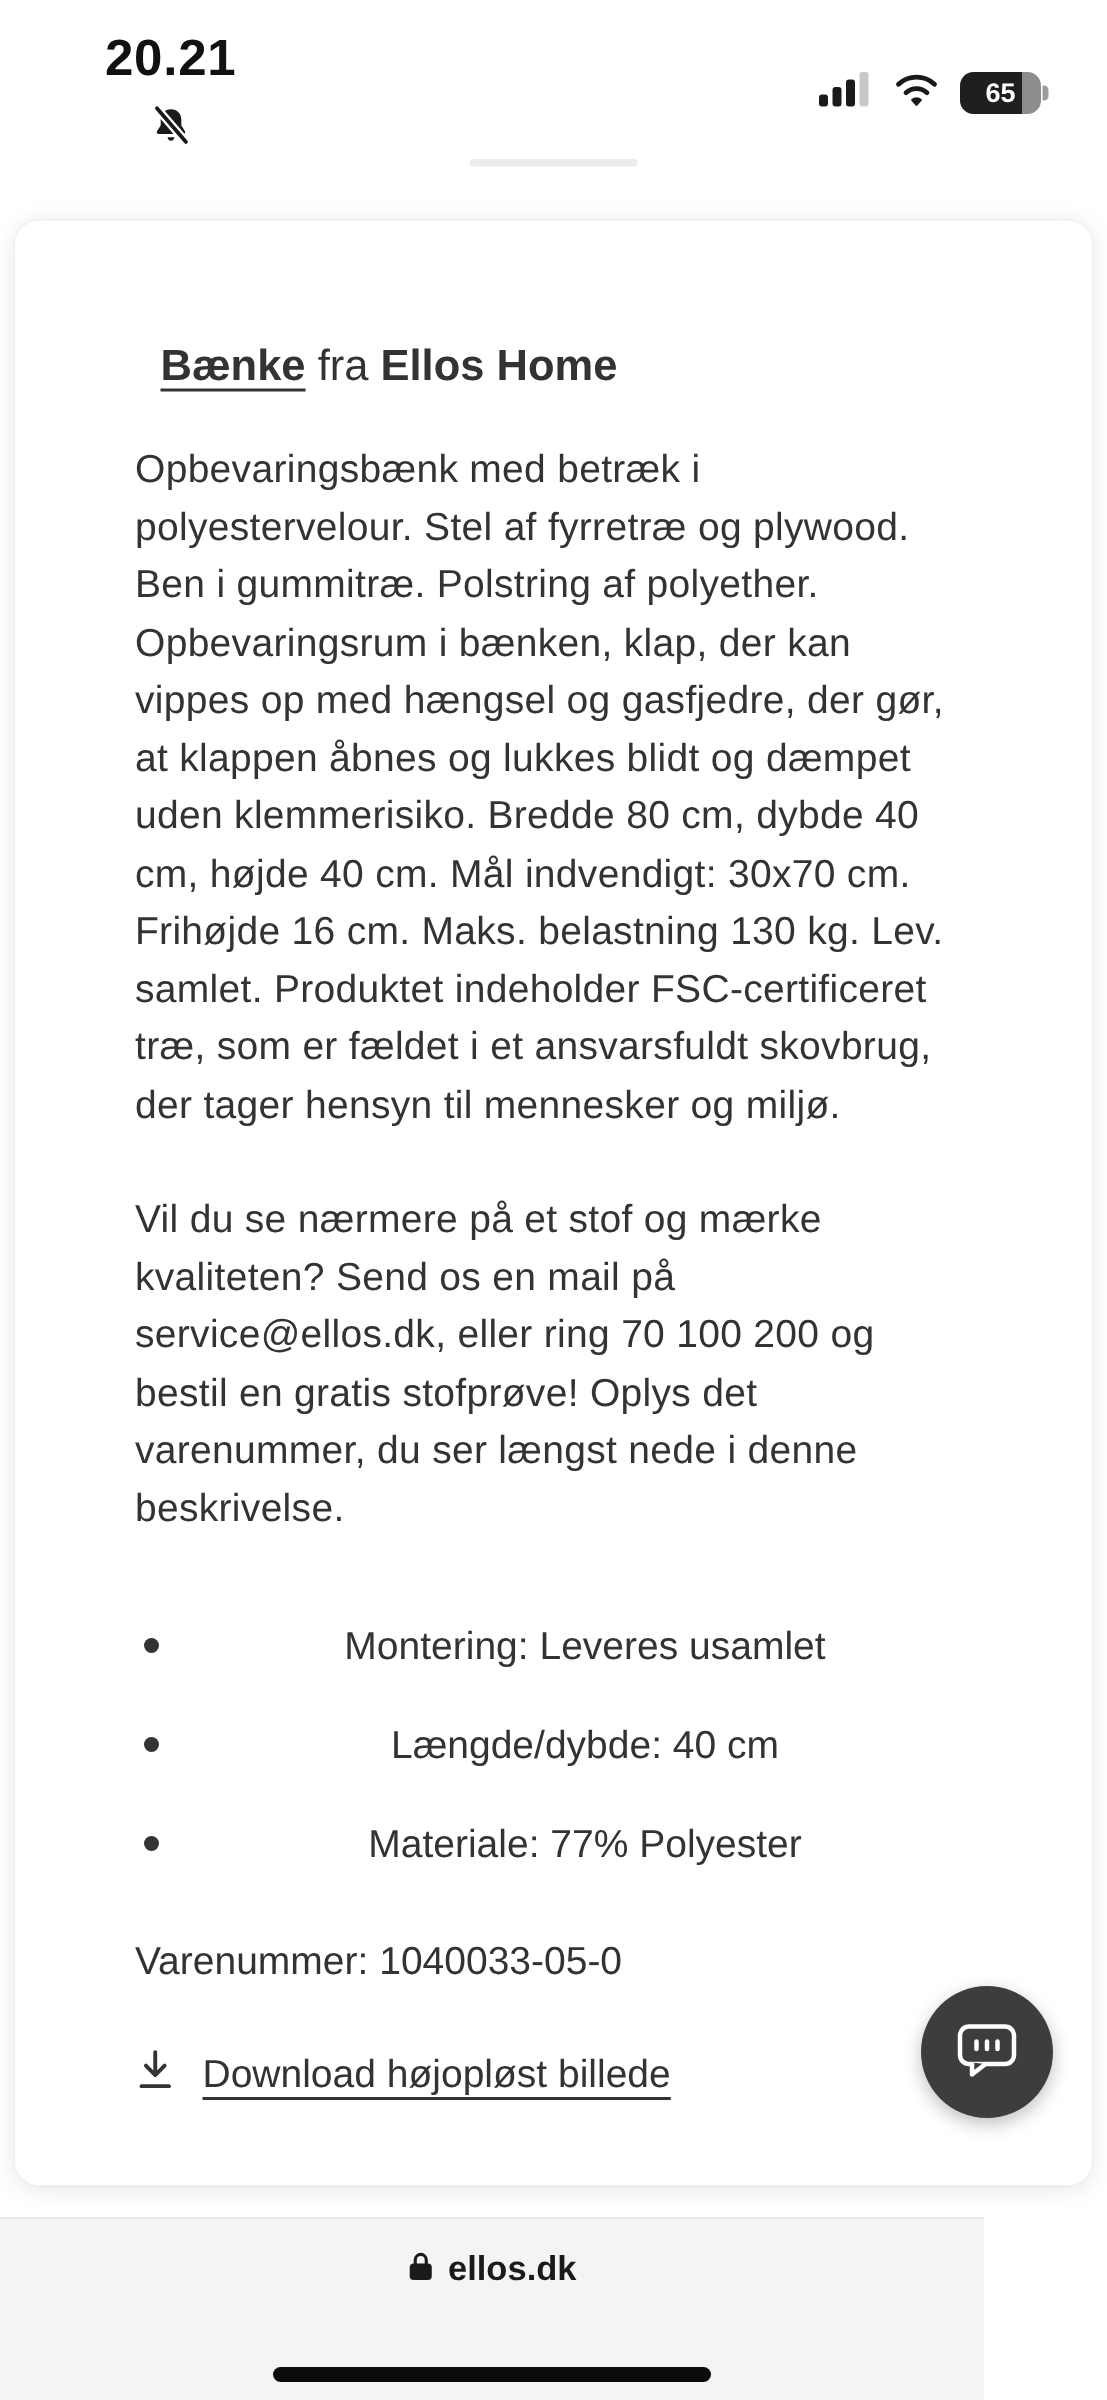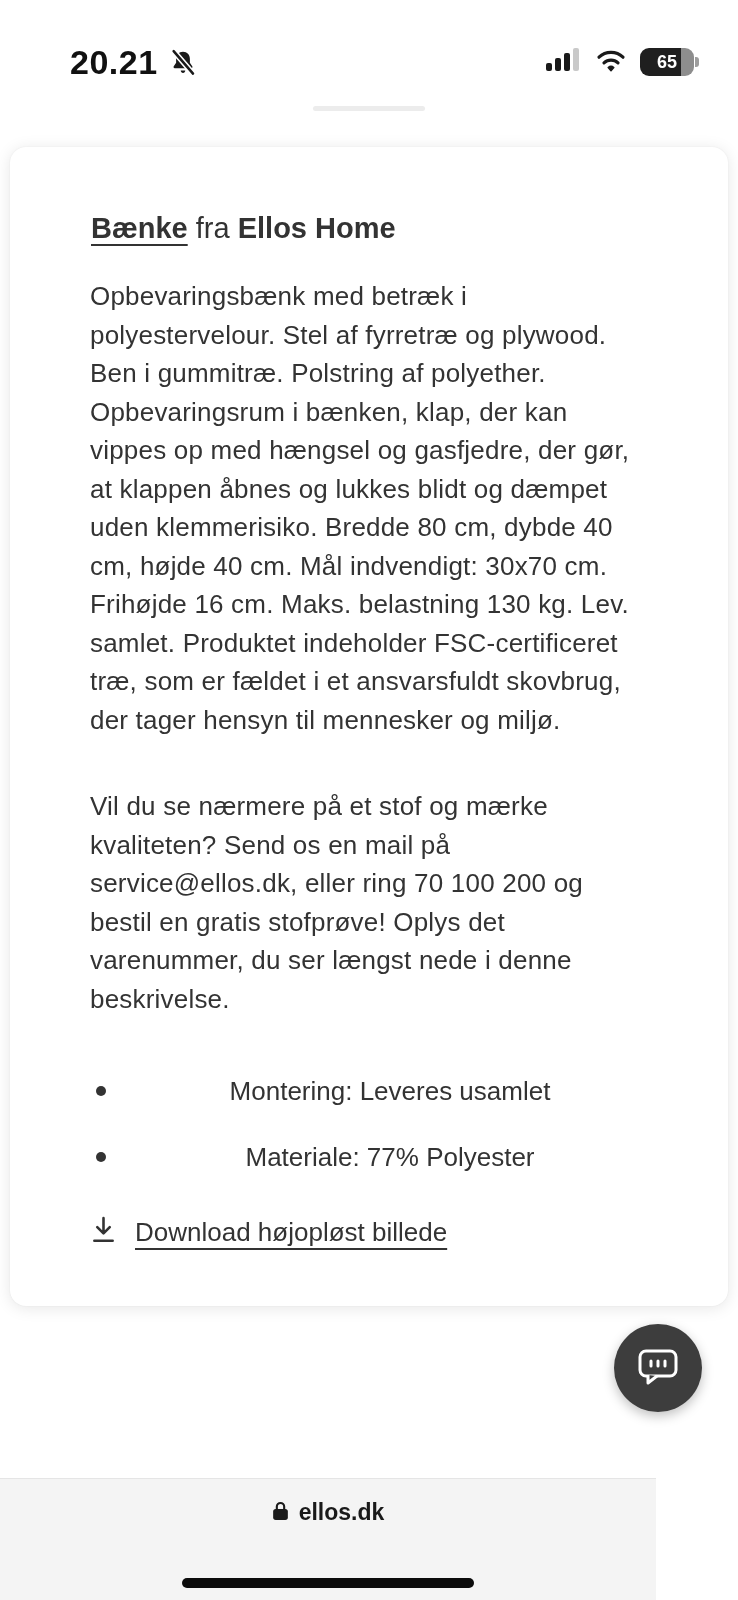--- a/index.html
+++ b/index.html
@@ -14,21 +14,21 @@
 
   
   .status-bar {
     height: 72px;
     margin-top: 26px;
     padding: 0 44px 0 70px;
     display: flex;
     align-items: center;
     justify-content: space-between;
   }
-  .status-left { display: flex; align-items: flex-end; gap: 10px; }
+  .status-left { display: flex; align-items: center; gap: 10px; flex-direction: column; }
   .status-time {
     font-size: 34px;
     font-weight: 700;
     letter-spacing: 0.5px;
     color: #111111;
   }
   .status-right { display: flex; align-items: center; gap: 12px; }
   .battery {
     position: relative;
     width: 54px; height: 28px;
@@ -62,37 +62,37 @@
     background: #ffffff;
     border-radius: 16px;
     box-shadow: 0 2px 16px rgba(0,0,0,0.10), 0 0 2px rgba(0,0,0,0.06);
     padding: 64px 78px 58px 80px;
     box-sizing: border-box;
   }
   .page-title {
     font-size: 29px;
     font-weight: 700;
     color: #333333;
-    margin: 1px;
+    margin: 17px;
   }
   .title-link {
     text-decoration: underline;
     text-underline-offset: 6px;
     text-decoration-thickness: 2px;
   }
   .title-connector { font-weight: 400; }
 
   .body-text {
     font-size: 26px;
     line-height: 38.5px;
     letter-spacing: 0.2px;
     margin: 0;
   }
   .para-1 { margin-top: 32px; }
-  .para-2 { margin-top: 48px; }
+  .para-2 { margin-top: 38px; }
 
   .spec-list {
     list-style: none;
     margin: 54px 0 0;
     padding: 0;
     text-align: center;
   }
   .spec-list li {
     position: relative;
     padding-left: 40px;
@@ -225,23 +225,25 @@
     <span class="title-connector">fra</span>
     <span>Ellos Home</span>
   </h1>
 
   <p class="body-text para-1">Opbevaringsbænk med betræk i polyestervelour. Stel af fyrretræ og plywood. Ben i gummitræ. Polstring af polyether. Opbevaringsrum i bænken, klap, der kan vippes op med hængsel og gasfjedre, der gør, at klappen åbnes og lukkes blidt og dæmpet uden klemmerisiko. Bredde 80 cm, dybde 40 cm, højde 40 cm. Mål indvendigt: 30x70 cm. Frihøjde 16 cm. Maks. belastning 130 kg. Lev. samlet. Produktet indeholder FSC-certificeret træ, som er fældet i et ansvarsfuldt skovbrug, der tager hensyn til mennesker og miljø.</p>
 
   <p class="body-text para-2">Vil du se nærmere på et stof og mærke kvaliteten? Send os en mail på service@ellos.dk, eller ring 70 100 200 og bestil en gratis stofprøve! Oplys det varenummer, du ser længst nede i denne beskrivelse.</p>
 
   <ul class="spec-list">
     <li>Montering: Leveres usamlet</li>
+    <li>Længde/dybde: 40 cm</li>
     <li>Materiale: 77% Polyester</li>
   </ul>
 
+  <p class="item-number">Varenummer: 1040033-05-0</p>
 
   <a class="download-row">
     <span>
       <svg width="27" height="28" viewBox="0 0 24 26">
         <path d="M12 2v13.5M6.2 10.3 12 16.1l5.8-5.8" stroke="#333333" stroke-width="2.4" fill="none" stroke-linecap="round" stroke-linejoin="round"></path>
         <line x1="3.5" y1="23" x2="20.5" y2="23" stroke="#333333" stroke-width="2.4" stroke-linecap="round"></line>
       </svg>
     </span>
     <span class="link-text">Download højopløst billede</span>
   </a>

